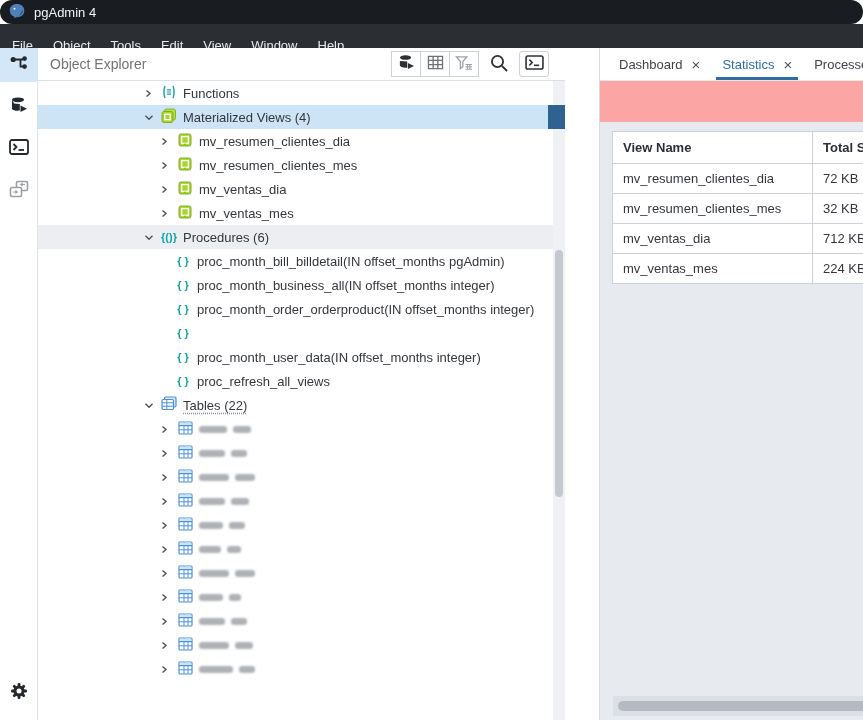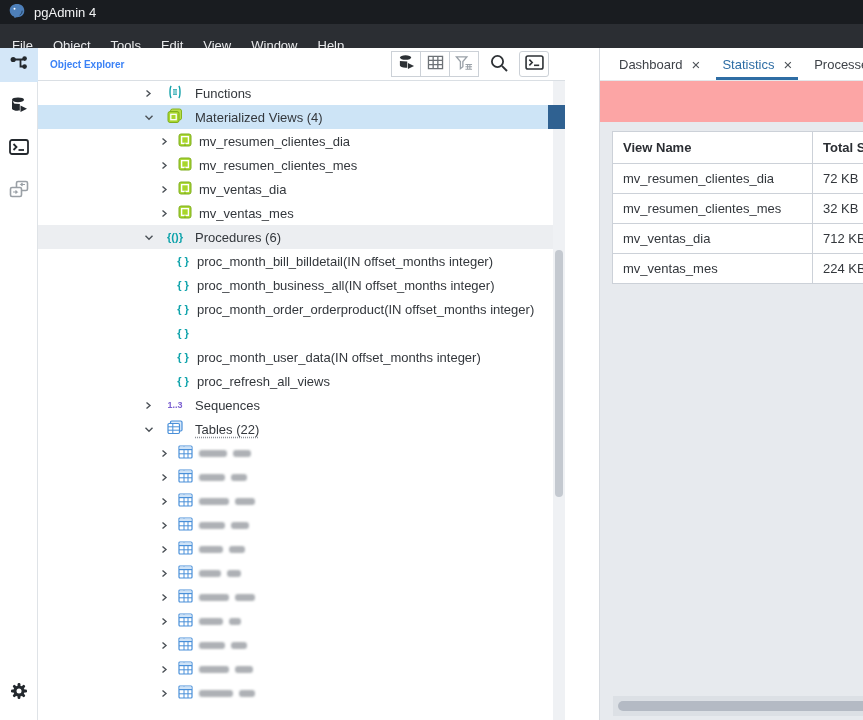--- a/index.html
+++ b/index.html
@@ -2,21 +2,21 @@
 <html><head>
 <meta charset="utf-8">
 <style>
   * { box-sizing: border-box; margin: 0; padding: 0; }
   html,body { width:863px; height:720px; overflow:hidden; }
   body { font-family:"Liberation Sans", sans-serif; background:#fff; position:relative; }
 
   
   .titlebar { position:absolute; left:0; top:0; width:863px; height:24px;
     background:var(--titlebar-bg); display:flex; align-items:center; gap:8px;
-    padding-left:8px; color:#f2f3f4; font-size:13px; }
+    padding-left:8px; color:#f2f3f4; font-size:13px;border-radius:12px; }
   .menubar { position:absolute; left:0; top:24px; width:863px; height:24px;
     background:var(--menubar-bg); display:flex; align-items:center;
     color:#e9eaec; font-size:13px; padding-left:2px; }
   .menu-item { padding:16px 10px; height:36px; line-height:24px; cursor:default; }
 
   
   .main { position:absolute; left:0; top:48px; width:863px; height:672px; }
 
   
   .activitybar { position:absolute; left:0; top:0; width:38px; height:672px;
@@ -24,32 +24,32 @@
     flex-direction:column; align-items:center; }
   .activity-item { width:38px; height:34px; display:flex; align-items:center;
     justify-content:center; margin-bottom:8px; cursor:pointer; }
   .activity-item.active { background:#d4e7f8; }
   .activity-item.bottom { margin-top:auto; margin-bottom:10px; }
 
   
   .explorer { position:absolute; left:38px; top:0; width:527px; height:672px; background:#fff; }
   .explorer-header { height:33px; border-bottom:1px solid #dadfe4; display:flex;
     align-items:center; padding:0 6px 0 12px; }
-  .explorer-title { font-size:10px; color:#3b82f6; flex:1;font-weight:bold; }
+  .explorer-title { font-size:14px; color:#737373; flex:1; }
   .oe-toolbar { display:flex; align-items:center; margin-right:10px; }
   .oe-btn { width:30px; height:26px; display:flex; align-items:center; justify-content:center;
     background:#fff; border:1px solid #ccd1d7; cursor:pointer; }
   .oe-btn.grouped + .oe-btn.grouped { margin-left:-1px; }
   .oe-btn.plain { border:none; margin-left:5px; }
   .oe-btn.boxed { margin-left:5px; border-radius:3px; }
 
   .tree { position:absolute; left:0; top:33px; width:515px; height:639px; overflow:hidden; }
   .tree-row { height:24px; display:flex; align-items:center; font-size:13px;
     color:#33373c; white-space:nowrap; cursor:pointer; width:527px; }
-  .tree-row.lv1 { padding-left:106px;gap:6px; }
+  .tree-row.lv1 { padding-left:106px; }
   .tree-row.lv2 { padding-left:122px; }
   .tree-row.selected { background:var(--sel-bg); }
   .tree-row.hover { background:var(--hover-bg); }
   .chev { width:16px; display:flex; align-items:center; justify-content:flex-start; flex:none; }
   .chev.spacer { width:14px; }
   .tree-icon { width:18px; display:flex; align-items:center; justify-content:center;
     margin-right:5px; flex:none; }
   .tree-label.u-dotted { text-decoration:underline dotted #8a8f96; text-underline-offset:3px; }
   .ticon { font-size:11px; font-weight:bold; color:var(--teal); letter-spacing:0; }
   .seqicon { font-size:9px; font-weight:bold; color:var(--seq-purple); }
@@ -297,21 +297,21 @@
           <span class="tree-icon">
             <span class="ticon">{()}</span>
           </span>
           <span class="tree-label">Procedures (6)</span>
         </div>
         <div class="tree-row lv2">
           <span class="chev spacer"></span>
           <span class="tree-icon">
             <span class="ticon">{ }</span>
           </span>
-          <span class="tree-label">proc_month_bill_billdetail(IN offset_months integer)</span>
+          <span class="tree-label">proc_month_bill_billdetail(IN offset_months pgAdmin)</span>
         </div>
         <div class="tree-row lv2">
           <span class="chev spacer"></span>
           <span class="tree-icon">
             <span class="ticon">{ }</span>
           </span>
           <span class="tree-label">proc_month_business_all(IN offset_months integer)</span>
         </div>
         <div class="tree-row lv2">
           <span class="chev spacer"></span>
@@ -332,31 +332,20 @@
             <span class="ticon">{ }</span>
           </span>
           <span class="tree-label">proc_month_user_data(IN offset_months integer)</span>
         </div>
         <div class="tree-row lv2">
           <span class="chev spacer"></span>
           <span class="tree-icon">
             <span class="ticon">{ }</span>
           </span>
           <span class="tree-label">proc_refresh_all_views</span>
-        </div>
-        <div class="tree-row lv1">
-          <span class="chev">
-            <svg width="9" height="9" viewBox="0 0 9 9">
-              <path d="M2.5 1.5l3.5 3-3.5 3" fill="none" stroke="#4b5157" stroke-width="1.4"></path>
-            </svg>
-          </span>
-          <span class="tree-icon">
-            <span class="seqicon">1..3</span>
-          </span>
-          <span class="tree-label">Sequences</span>
         </div>
         <div class="tree-row lv1">
           <span class="chev">
             <svg width="10" height="9" viewBox="0 0 10 9">
               <path d="M1.5 2.8l3.5 3.4 3.5-3.4" fill="none" stroke="#4b5157" stroke-width="1.4"></path>
             </svg>
           </span>
           <span class="tree-icon">
             <span><svg width="16" height="15" viewBox="0 0 16 15">
                 <rect x="3.5" y="1" width="11.5" height="10" rx="1.2" fill="#ddebfa" stroke="#4a90d9" stroke-width="1.2"></rect>

